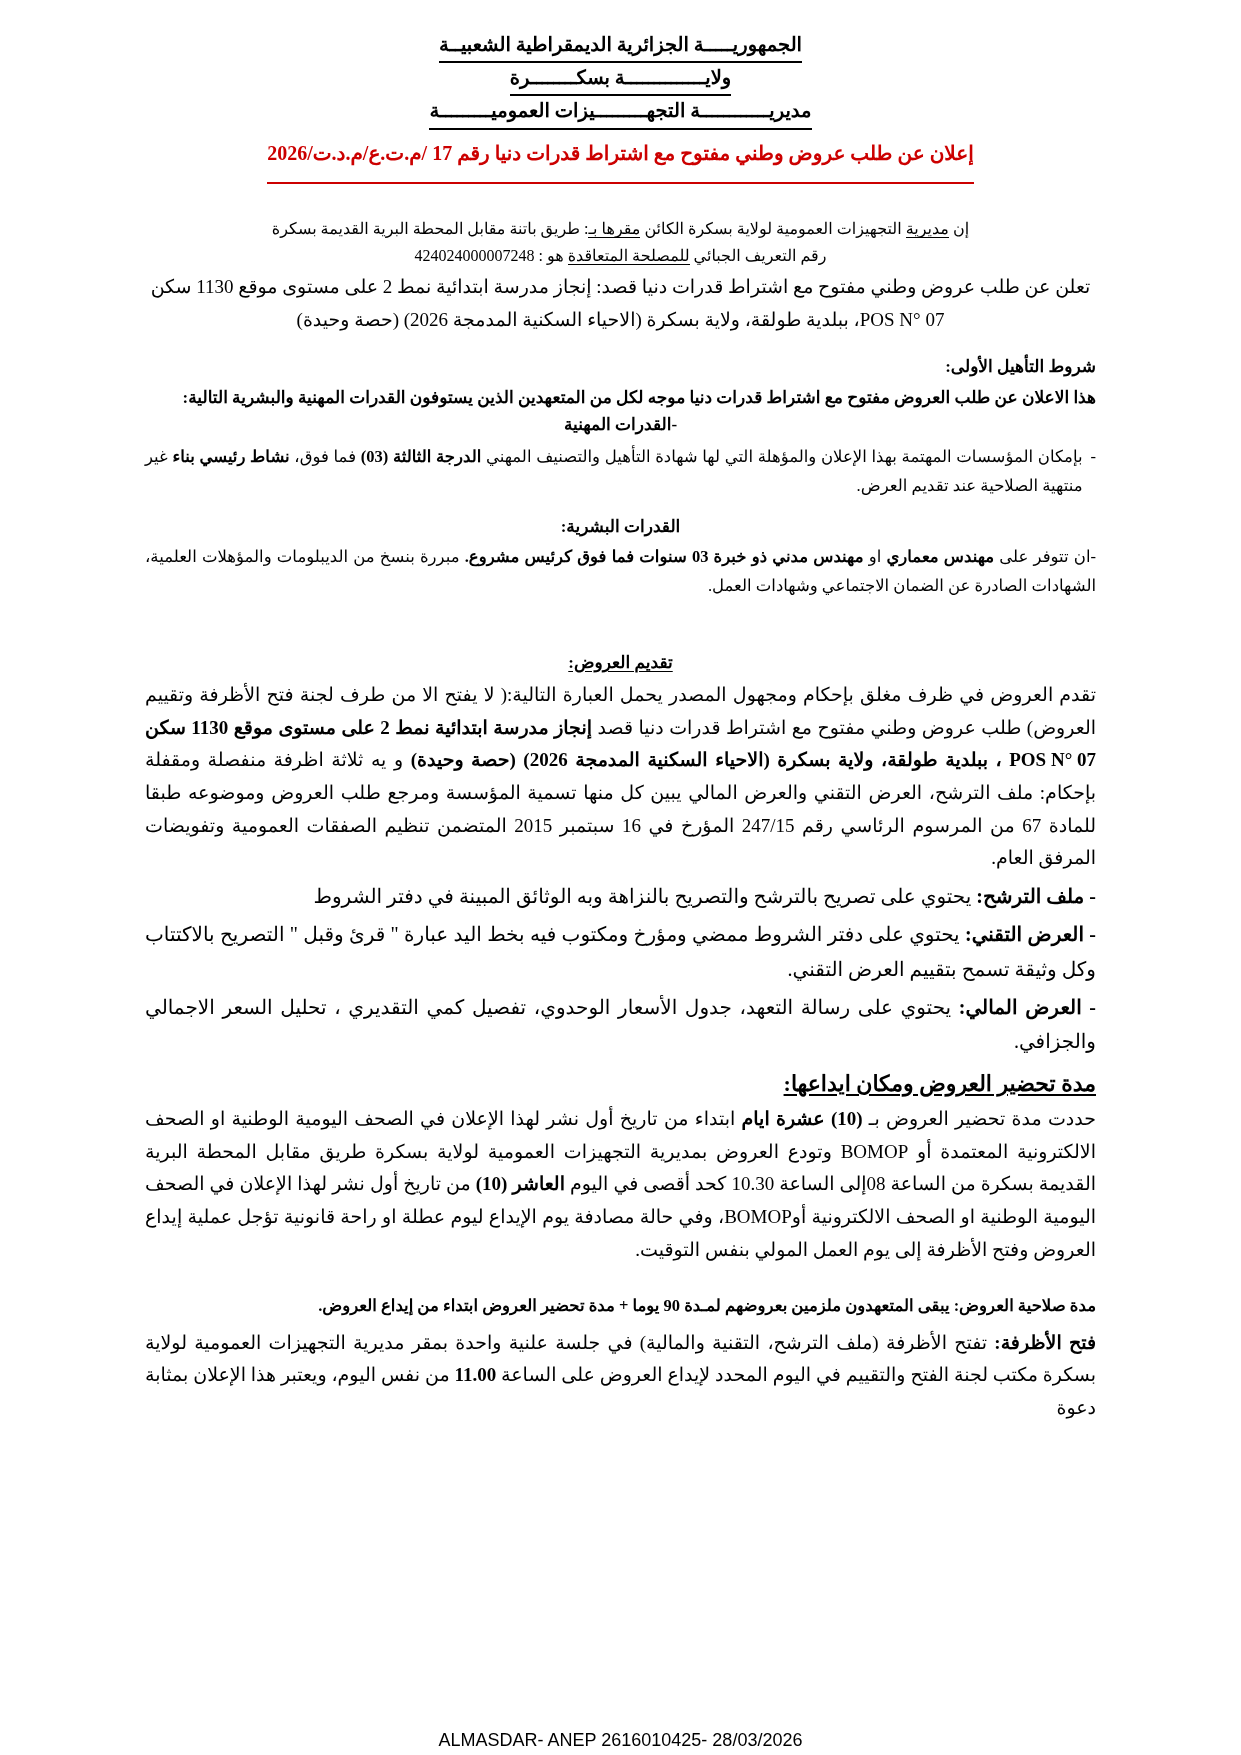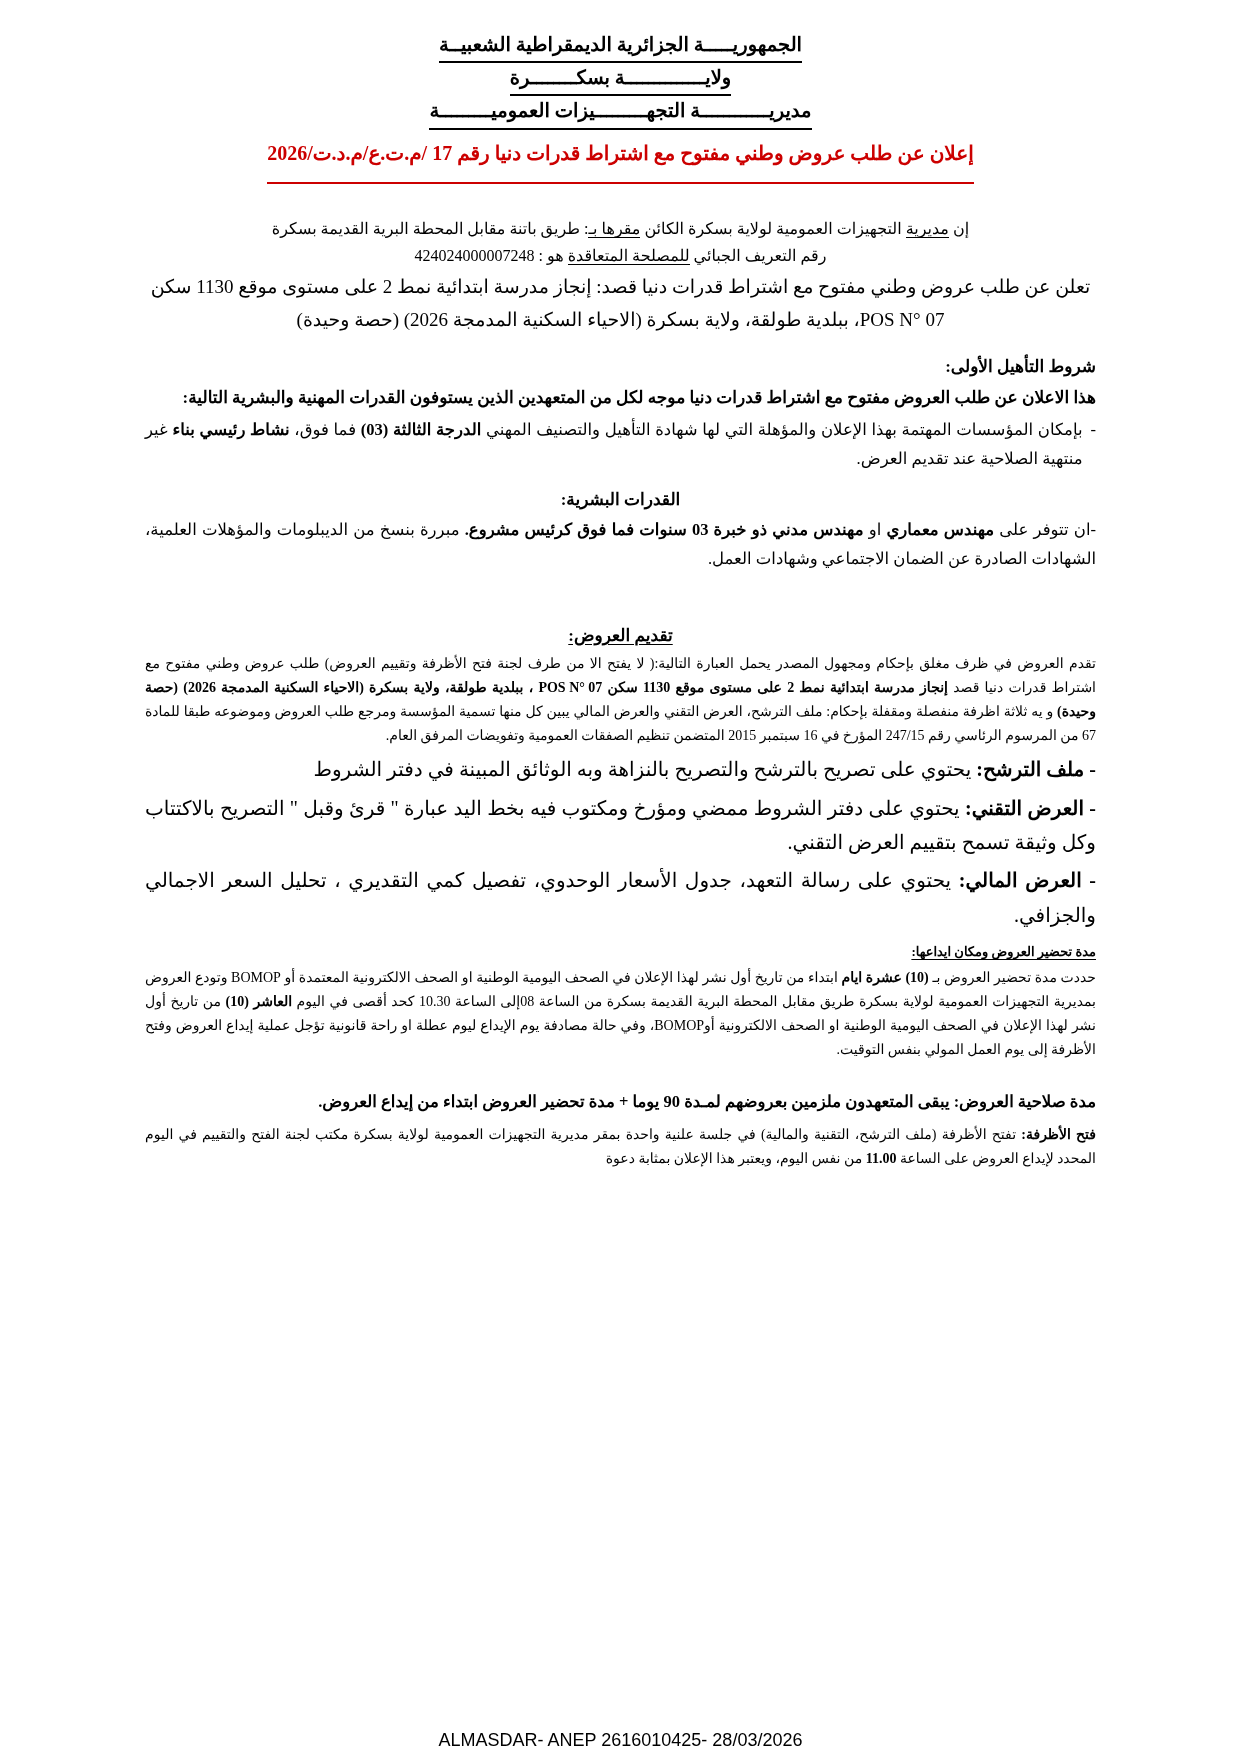--- a/index.html
+++ b/index.html
@@ -78,21 +78,21 @@
     margin-top: 6px;
   }
   .para {
     font-size: 16.5px;
     line-height: 1.72;
     margin-top: 6px;
     text-align: justify;
     text-align-last: right;
   }
   .para-c {
-    font-size: 14px;
+    font-size: 19px;
     line-height: 1.72;
     margin-top: 6px;
     text-align: justify;
   }
   .bullet-row {
     display: flex;
     flex-direction: row;
     gap: 8px;
     margin-top: 8px;
   }
@@ -114,21 +114,21 @@
   .subhead {
     font-weight: bold;
     font-size: 17px;
     text-decoration: underline;
     text-underline-offset: 3px;
     text-align: center;
     margin-top: 18px;
   }
   .subhead-r {
     font-weight: bold;
-    font-size: 13px;
+    font-size: 22px;
     text-decoration: underline;
     text-underline-offset: 3px;
     text-align: right;
     margin-top: 12px;
   }
   .ltr { direction: ltr; unicode-bidi: embed; display: inline-block; }
   .footer {
     position: absolute;
     left: 0;
     right: 0;
@@ -175,20 +175,23 @@
 
   <div class="gap-sm"></div>
 
   <div class="sec-right">
     <span class="lbl-u">شروط التأهيل الأولى:</span>
   </div>
   <div class="sec-right">
     <span class="lbl-u">هذا الاعلان عن طلب العروض مفتوح مع اشتراط قدرات دنيا موجه لكل من المتعهدين الذين يستوفون القدرات المهنية والبشرية التالية:</span>
   </div>
 
+  <div class="sec-center">
+    <span class="lbl-u">-القدرات المهنية</span>
+  </div>
 
   <div class="bullet-row">
     <span class="bullet-mark">-</span>
     <span class="bullet-body"><span>بإمكان المؤسسات المهتمة بهذا الإعلان والمؤهلة التي لها شهادة التأهيل والتصنيف المهني </span><span class="b">الدرجة الثالثة (03)</span><span> فما فوق، </span><span class="b">نشاط رئيسي بناء</span><span> غير منتهية الصلاحية عند تقديم العرض.</span></span>
   </div>
 
   <div class="gap-sm"></div>
 
   <div class="sec-center">
     <span class="lbl-u">القدرات البشرية:</span>

